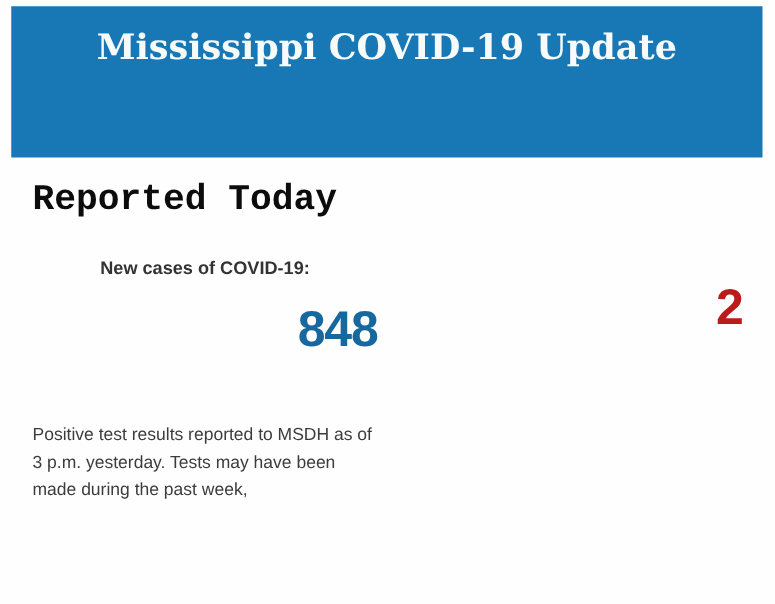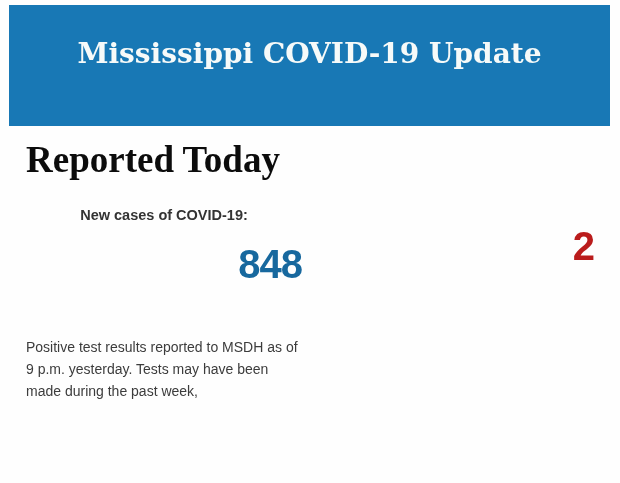--- a/index.html
+++ b/index.html
@@ -11,42 +11,42 @@
     font-family: "Liberation Sans", sans-serif;
   }
   .banner {
     margin: 5px 10px 0 9px;
     width: 601px;
     height: 121px;
     background: #1878b5;
     text-align: center;
   }
   .banner-title {
-    padding-top: 32px;
+    padding-top: 16px;
     font-family: "DejaVu Serif", "Liberation Serif", serif;
     font-weight: bold;
     font-size: 28px;
     line-height: 34px;
     color: #f6faf9;
   }
   .banner-date {
     margin-top: 13px;
     font-family: "DejaVu Serif", "Liberation Serif", serif;
     font-weight: bold;
     font-size: 17px;
     color: #f6faf9;
   }
   .content {
     padding: 0 26px;
   }
   .section-heading {
     margin-top: 16px;
-    font-family: Liberation Serif, serif;
+    font-family: Liberation Mono, monospace;
     font-weight: bold;
-    font-size: 37px;
+    font-size: 29px;
     line-height: 36px;
     color: #0c0c0c;
   }
   .stats-row {
     display: flex;
     gap: 16px;
     margin-top: 28px;
   }
   .stat-column {
     flex: 1 1 0;
@@ -83,21 +83,21 @@
 </div>
 
 <div class="content">
   <div class="section-heading">Reported Today</div>
 
   <div class="stats-row">
 
     <div class="stat-column">
       <div class="stat-label">New cases of COVID-19:</div>
       <div class="stat-value" style="color: rgb(23, 104, 158);">848</div>
-      <div class="stat-description">Positive test results reported to MSDH as of 9 p.m. yesterday. Tests may have been made during the past week,</div>
+      <div class="stat-description">Positive test results reported to MSDH as of 3 p.m. yesterday. Tests may have been made during the past week,</div>
     </div>
 
     <div class="stat-column">
       <div class="stat-value" style="color: rgb(186, 28, 28);">2</div>
     </div>
 
   </div>
 </div>
 
 </body></html>

